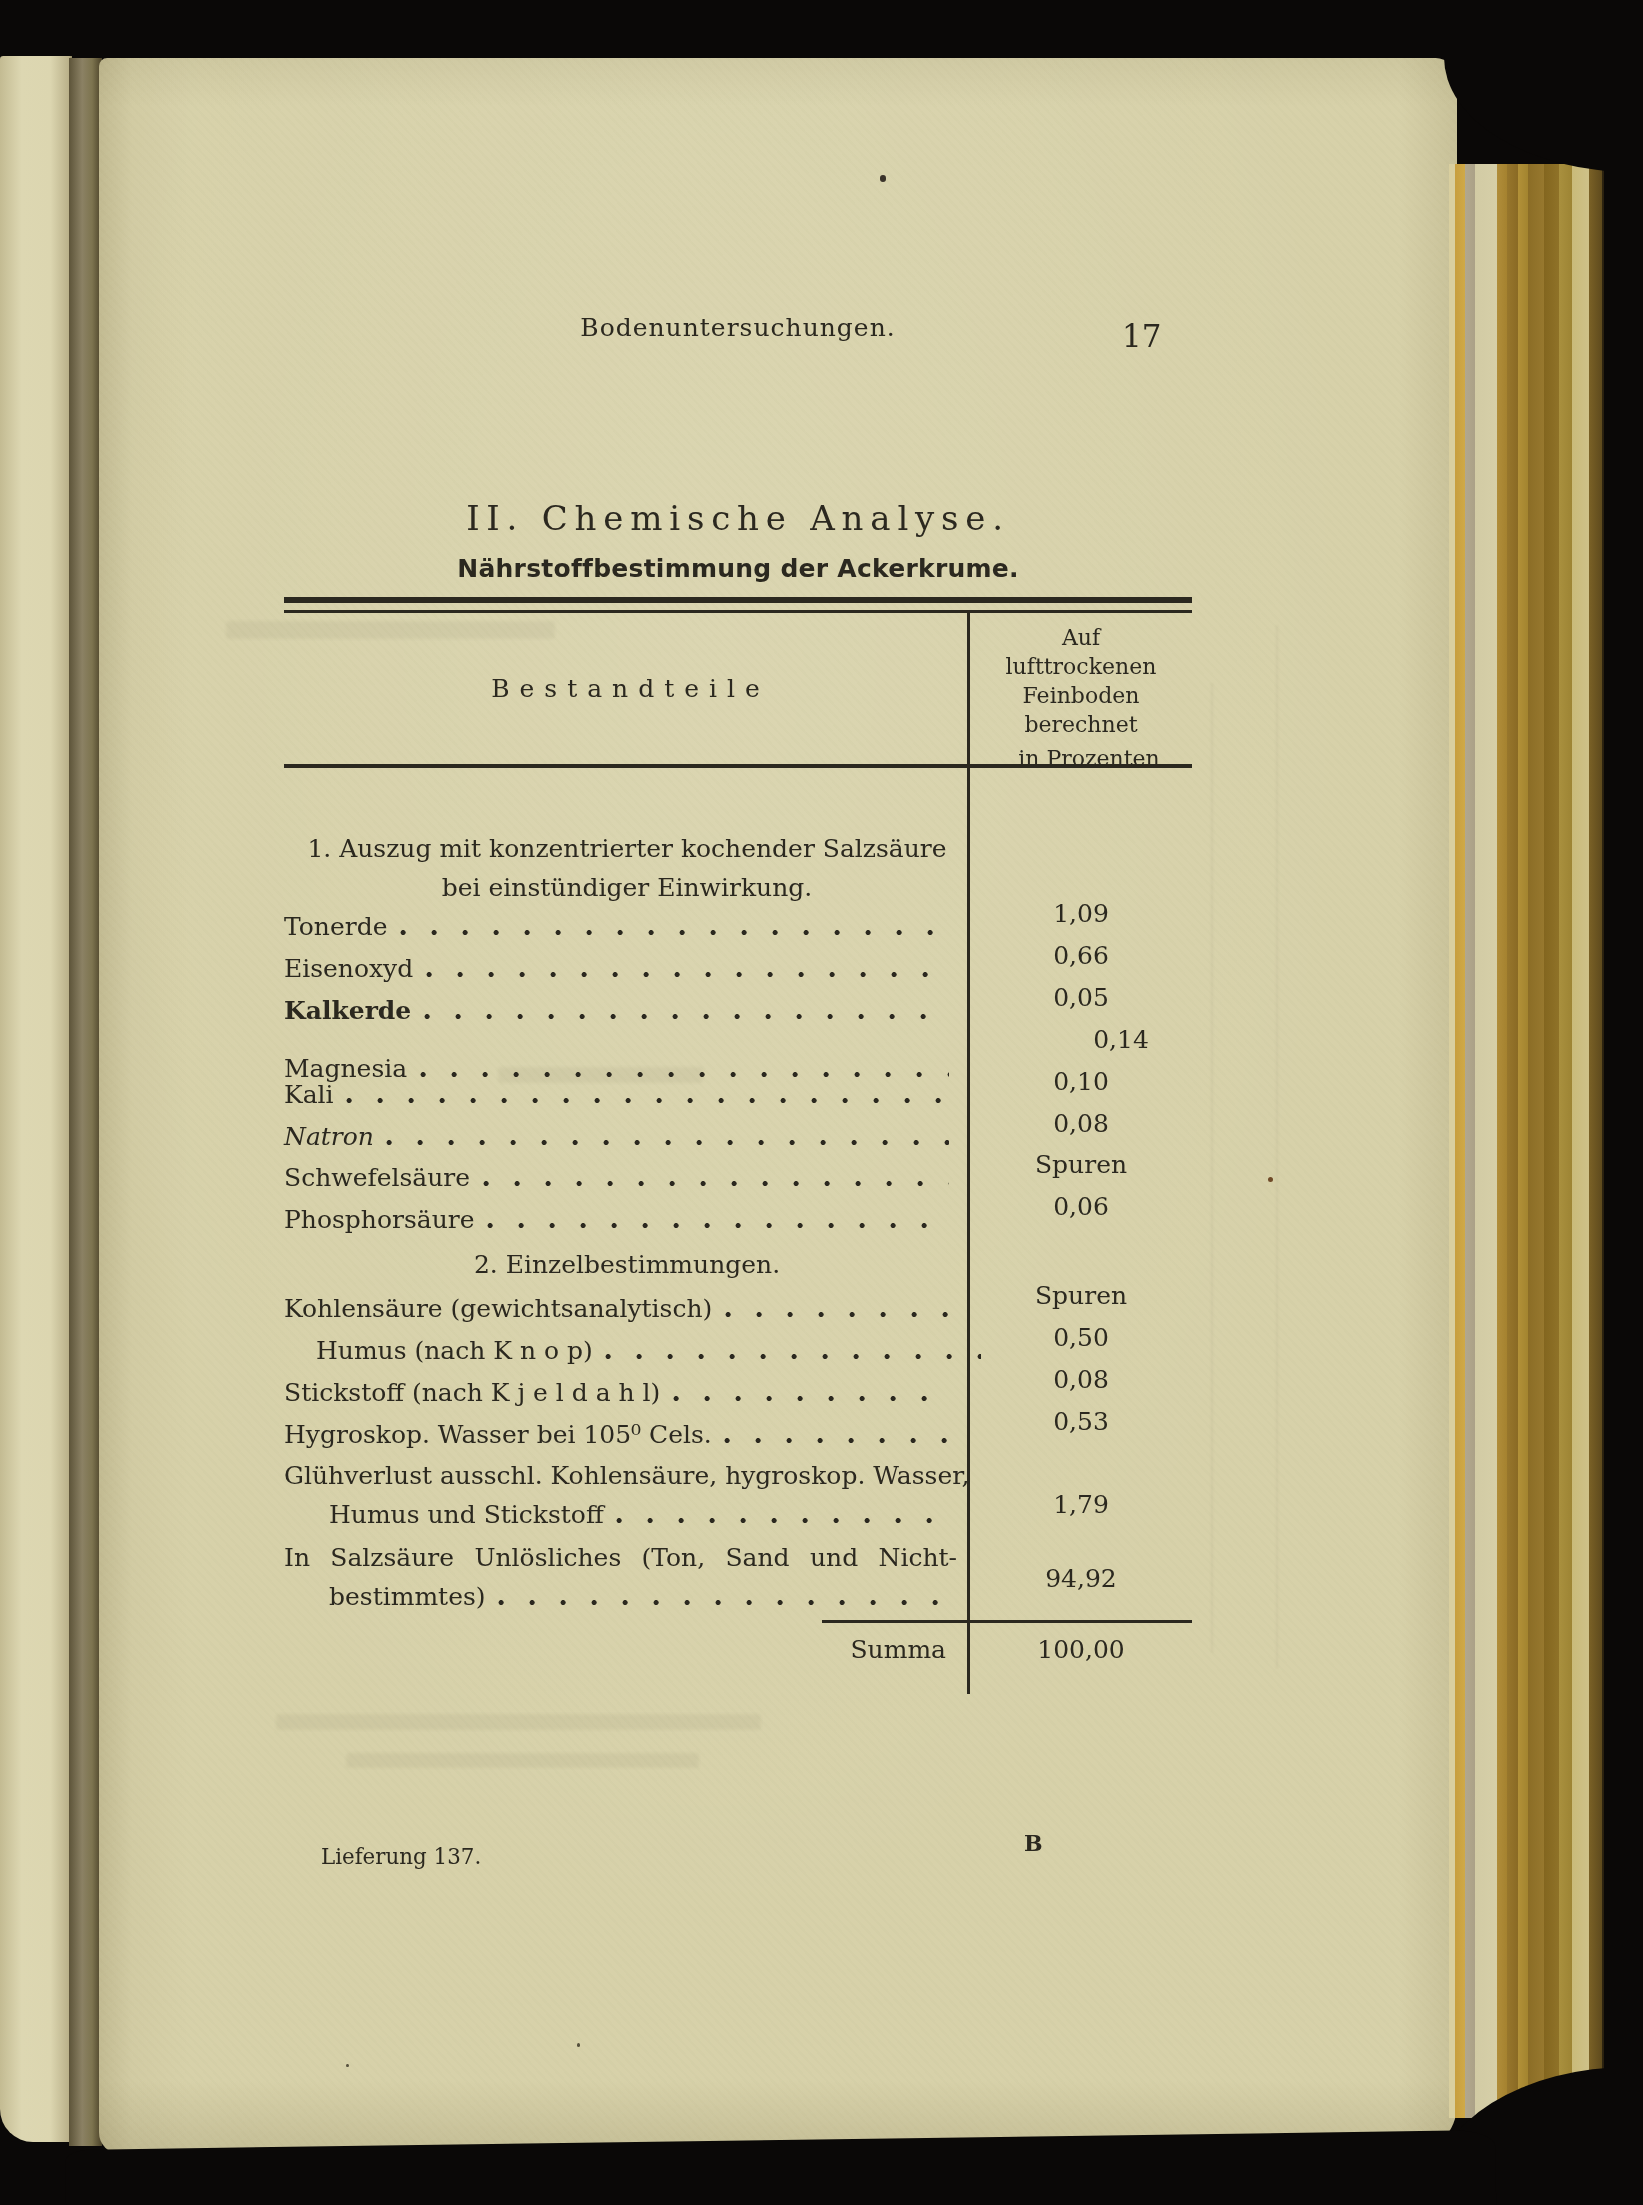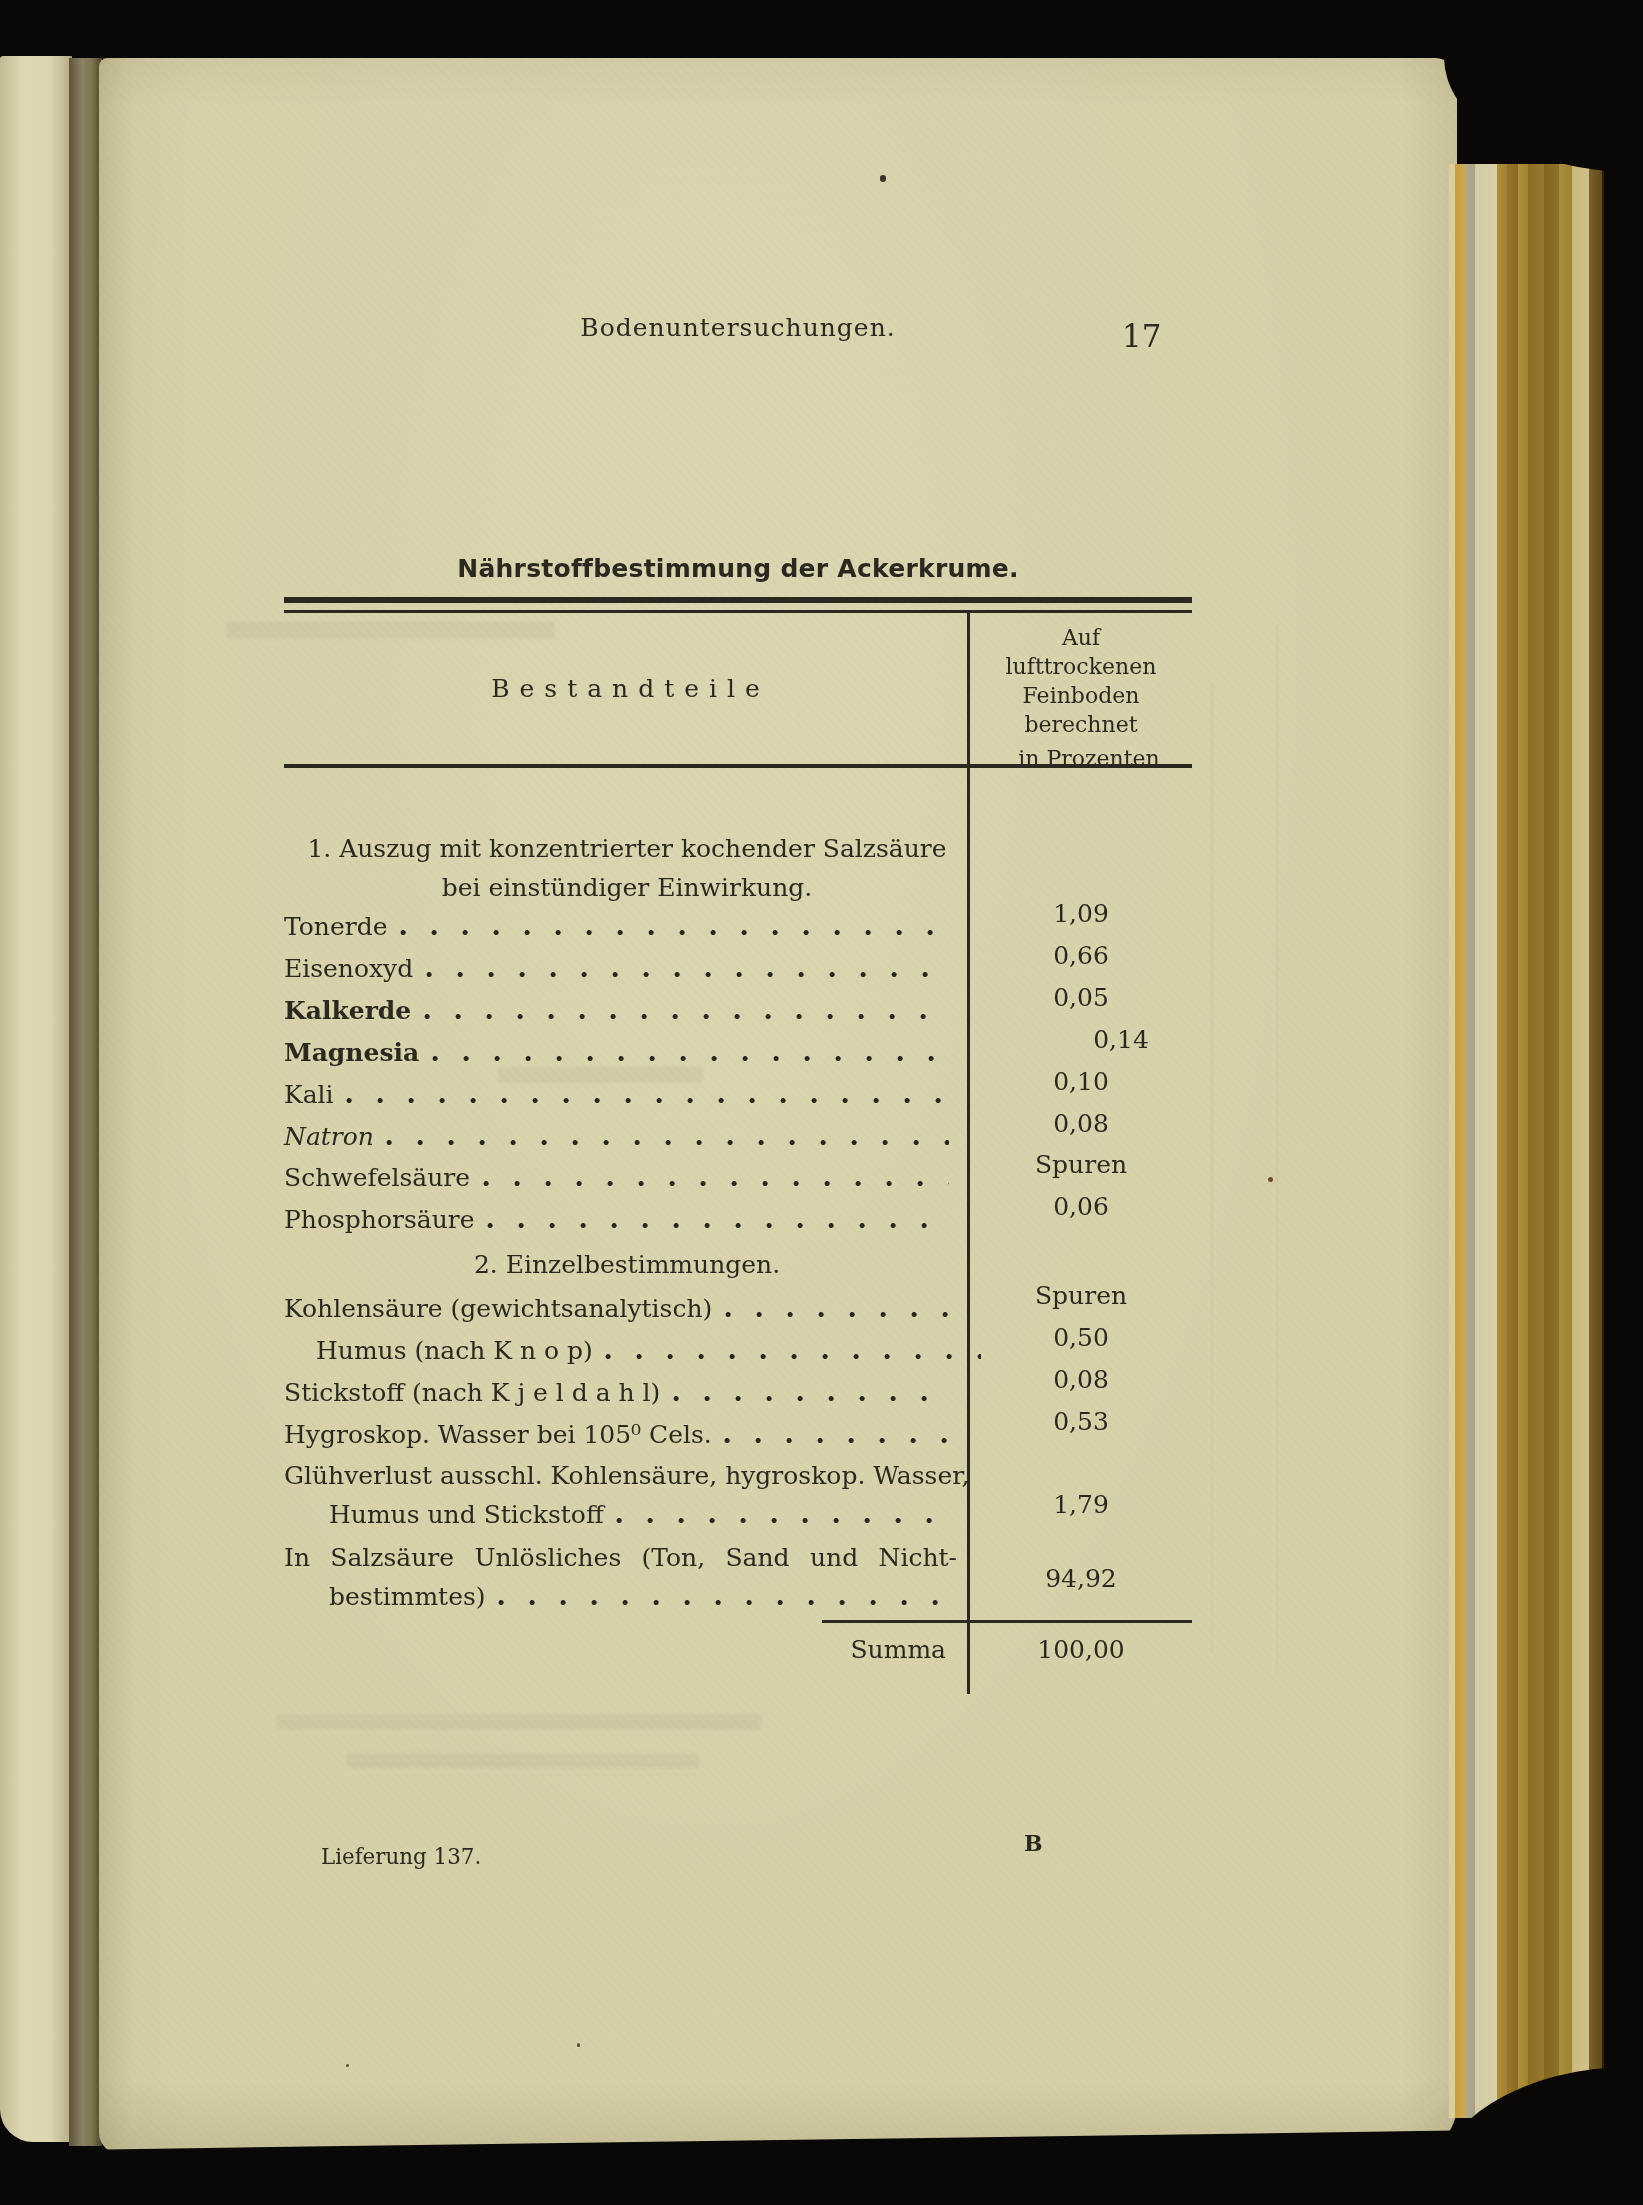--- a/index.html
+++ b/index.html
@@ -109,20 +109,21 @@
     <div class="ghost" style="left:177px;top:1656px;width:485px;height:16.4px;"></div>
     <div class="ghost" style="left:247px;top:1695px;width:353px;height:15px;"></div>
     <div class="ghost-v" style="left:1177px;top:567px;width:1.6px;height:1044px;"></div>
     <div class="ghost-v" style="left:1112px;top:625px;width:1.6px;height:970px;"></div>
 
     <div class="content">
 
       <div class="running-head">Bodenuntersuchungen.</div>
       <div class="pagenum">17</div>
 
+      <div class="main-title">II. Chemische Analyse.</div>
       <div class="subtitle">Nährstoffbestimmung der Ackerkrume.</div>
 
       <div class="table">
         <div class="rule-a"></div>
         <div class="rule-gap"></div>
         <div class="rule-b"></div>
 
         <div class="thead">
           <div class="th-left">Bestandteile</div>
           <div class="th-right">
@@ -153,21 +154,21 @@
               <span class="lead"></span>
             </div>
           <div class="val" style="top:181px;">0,66</div>
 
           <div class="row" style="top:223px;font-weight:bold;">
             <span class="lbl">Kalkerde</span>
               <span class="lead"></span>
             </div>
           <div class="val" style="top:223px;">0,05</div>
 
-          <div class="row" style="top:265px;font-weight:bold;">
+          <div class="row" style="top:281px;">
             <span class="lbl">Magnesia</span>
               <span class="lead"></span>
             </div>
           <div class="val" style="top:265px;padding-left:40px;">0,14</div>
 
           <div class="row" style="top:307px;">
             <span class="lbl">Kali</span>
               <span class="lead"></span>
             </div>
           <div class="val" style="top:307px;">0,10</div>

